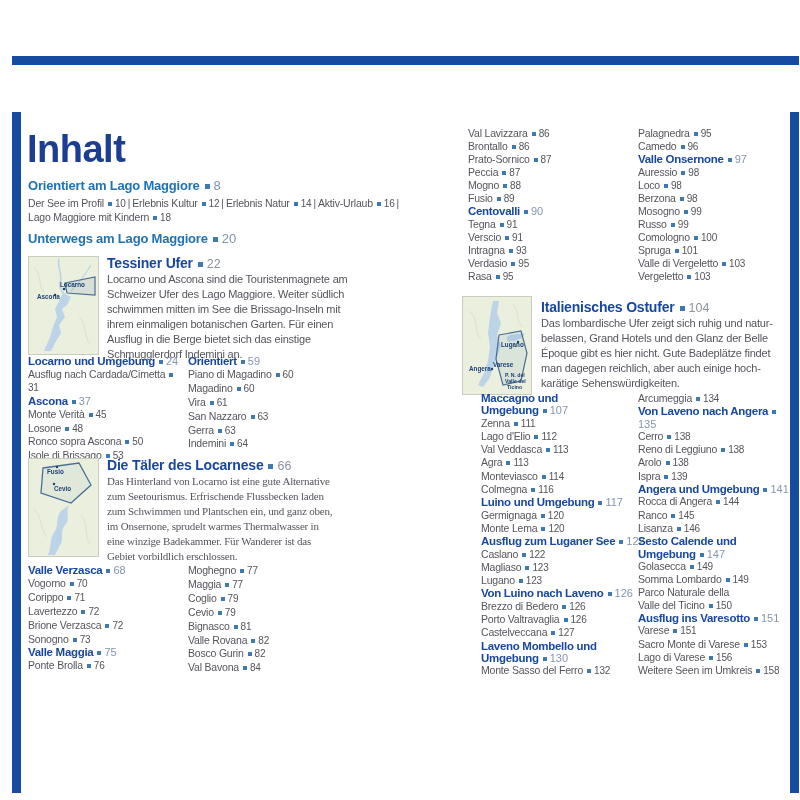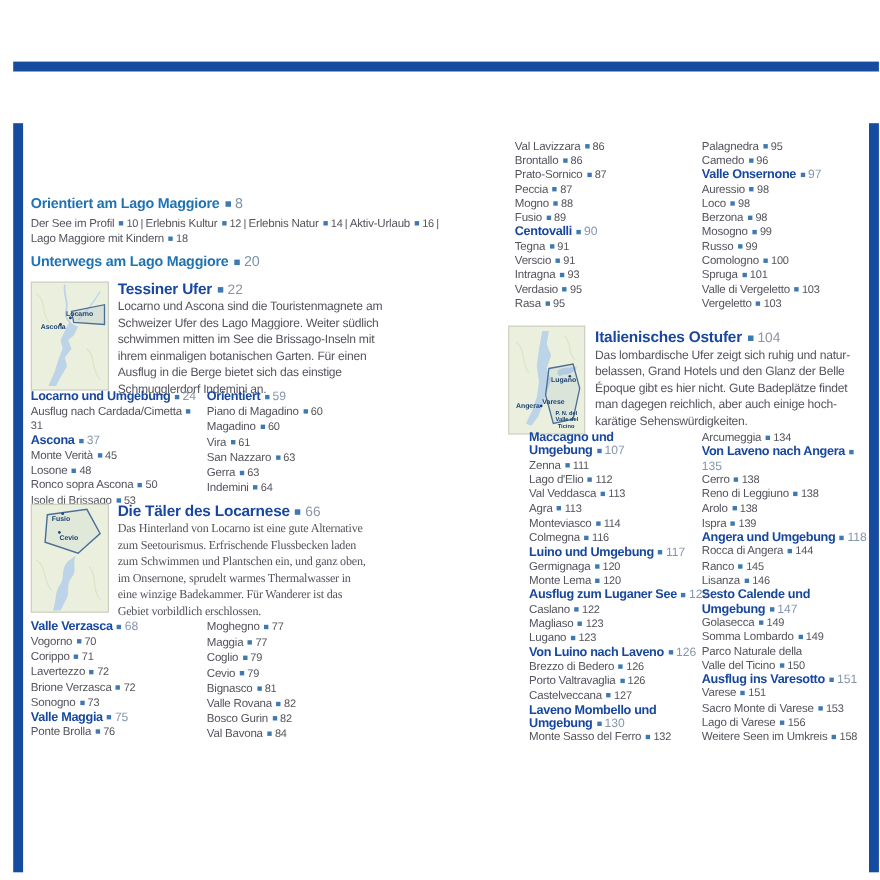--- a/index.html
+++ b/index.html
@@ -36,20 +36,21 @@
 </style>
 </head>
 <body>
 
 <div class="page">
 
   <div class="bar abs" style="left:12px;top:56px;width:787px;height:9px;"></div>
   <div class="bar abs" style="left:12px;top:112px;width:9px;height:681px;"></div>
   <div class="bar abs" style="left:790px;top:112px;width:9px;height:681px;"></div>
 
+  <div class="abs title" style="left:27px;top:128px;">Inhalt</div>
 
   <div class="abs sec-head" style="left:28px;top:176px;">
     <span class="sh-lbl">Orientiert am Lago Maggiore</span><span class="sq sqh"></span><span class="sh-pg">8</span>
   </div>
   <div class="abs intro inline" style="left:28px;top:197px;"><span class="trow"><span class="lbl">Der See im Profil</span><span class="sq"></span><span class="pg">10</span></span><span class="isep">|</span><span class="trow"><span class="lbl">Erlebnis Kultur</span><span class="sq"></span><span class="pg">12</span></span><span class="isep">|</span><span class="trow"><span class="lbl">Erlebnis Natur</span><span class="sq"></span><span class="pg">14</span></span><span class="isep">|</span><span class="trow"><span class="lbl">Aktiv-Urlaub</span><span class="sq"></span><span class="pg">16</span></span><span class="isep">|</span></div>
   <div class="abs intro inline" style="left:28px;top:211px;"><span class="trow"><span class="lbl">Lago Maggiore mit Kindern</span><span class="sq"></span><span class="pg">18</span></span></div>
 
   <div class="abs sec-head" style="left:28px;top:229px;">
     <span class="sh-lbl">Unterwegs am Lago Maggiore</span><span class="sq sqh"></span><span class="sh-pg">20</span>
   </div>
@@ -216,21 +217,21 @@
 Umgebung</span><span class="sq"></span><span class="pg">130</span></span>
       <span class="trow"><span class="lbl">Monte Sasso del Ferro</span><span class="sq"></span><span class="pg">132</span></span>
     </div>
   <div class="abs toc-col lh123" style="left:638px;top:392px;width:158px;">
       <span class="trow"><span class="lbl">Arcumeggia</span><span class="sq"></span><span class="pg">134</span></span>
       <span class="trow b"><span class="lbl">Von Laveno nach Angera</span><span class="sq"></span><span class="pg">135</span></span>
       <span class="trow"><span class="lbl">Cerro</span><span class="sq"></span><span class="pg">138</span></span>
       <span class="trow"><span class="lbl">Reno di Leggiuno</span><span class="sq"></span><span class="pg">138</span></span>
       <span class="trow"><span class="lbl">Arolo</span><span class="sq"></span><span class="pg">138</span></span>
       <span class="trow"><span class="lbl">Ispra</span><span class="sq"></span><span class="pg">139</span></span>
-      <span class="trow b"><span class="lbl">Angera und Umgebung</span><span class="sq"></span><span class="pg">118</span></span>
+      <span class="trow b"><span class="lbl">Angera und Umgebung</span><span class="sq"></span><span class="pg">141</span></span>
       <span class="trow"><span class="lbl">Rocca di Angera</span><span class="sq"></span><span class="pg">144</span></span>
       <span class="trow"><span class="lbl">Ranco</span><span class="sq"></span><span class="pg">145</span></span>
       <span class="trow"><span class="lbl">Lisanza</span><span class="sq"></span><span class="pg">146</span></span>
       <span class="trow b"><span class="lbl">Sesto Calende und
 Umgebung</span><span class="sq"></span><span class="pg">147</span></span>
       <span class="trow"><span class="lbl">Golasecca</span><span class="sq"></span><span class="pg">149</span></span>
       <span class="trow"><span class="lbl">Somma Lombardo</span><span class="sq"></span><span class="pg">149</span></span>
       <span class="trow"><span class="lbl">Parco Naturale della
 Valle del Ticino</span><span class="sq"></span><span class="pg">150</span></span>
       <span class="trow b"><span class="lbl">Ausflug ins Varesotto</span><span class="sq"></span><span class="pg">151</span></span>

